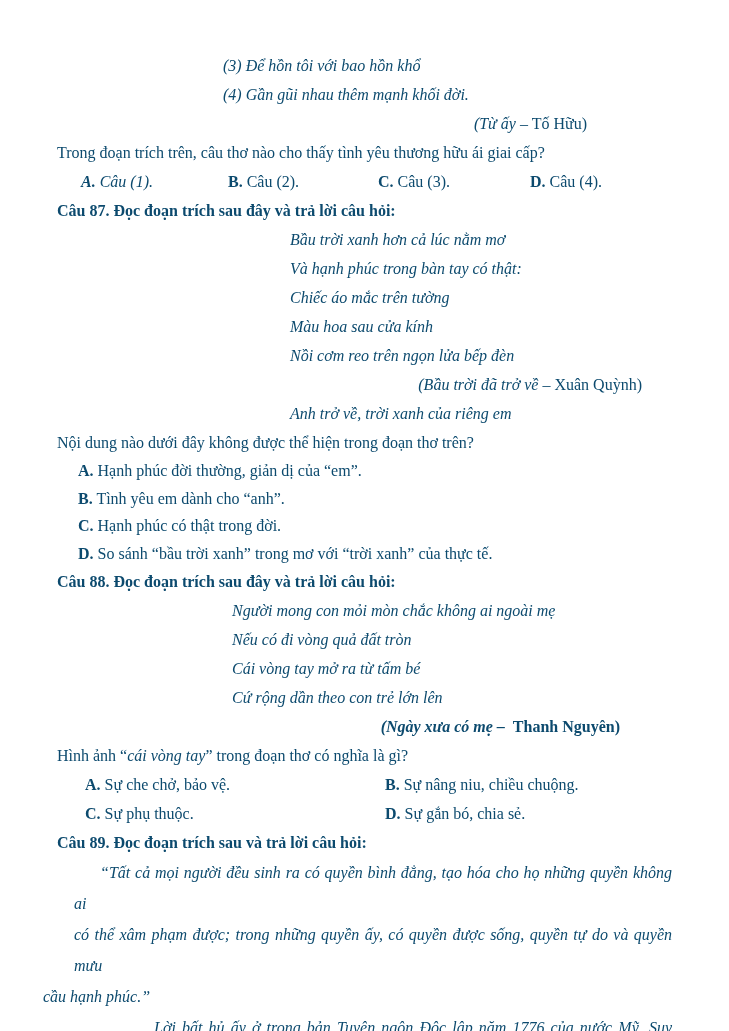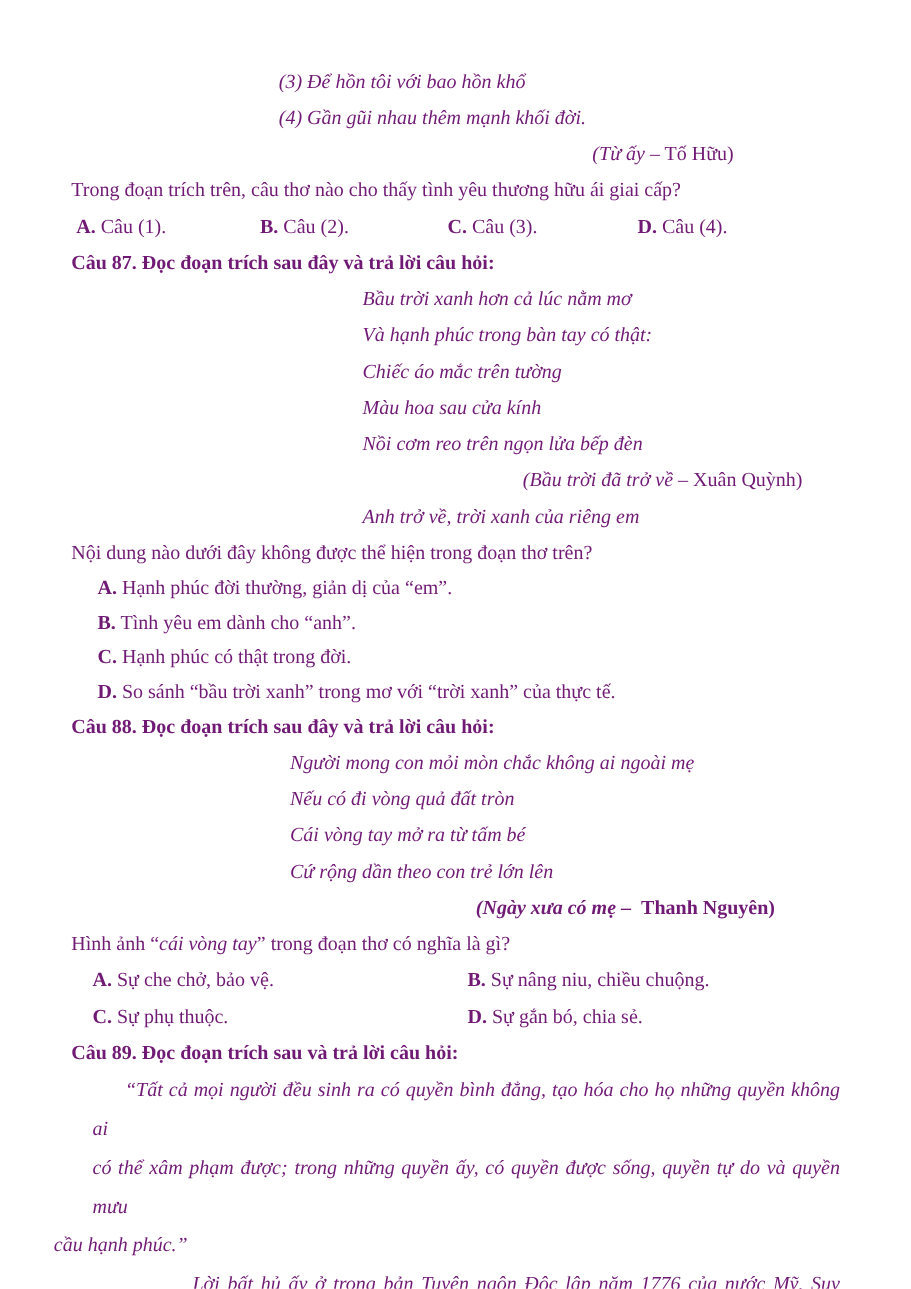--- a/index.html
+++ b/index.html
@@ -5,44 +5,44 @@
   html, body { margin: 0; padding: 0; }
   body {
     width: 729px; height: 1031px;
     background: #ffffff;
     overflow: hidden;
   }
   .page {
     box-sizing: border-box;
     width: 729px; height: 1031px;
     padding: 51px 57px 0 57px;
-    color: #701a75;
+    color: #0c4a6e;
     font-family: "Liberation Serif", "DejaVu Serif", serif;
     font-size: 16px;
     line-height: 29px;
   }
   .it { font-style: italic; }
   .b  { font-weight: bold; }
   .line { white-space: nowrap; }
   .indent-intro { padding-left: 166px; }
   .indent-87    { padding-left: 233px; }
   .indent-88    { padding-left: 175px; }
   .attr { text-align: right; }
   .attr-tohuu { padding-right: 85px; }
   .attr-xq    { padding-right: 30px; }
   .attr-tn    { padding-right: 52px; font-weight: bold; }
   .opt-indent { padding-left: 21px; }
   .options-row-4 { display: flex; }
-  .options-row-4 .o1 { margin-left: 4px; width: 147px; }
+  .options-row-4 .o1 { margin-left: 24px; width: 147px; font-style: italic; }
   .options-row-4 .o2 { width: 150px; }
   .options-row-4 .o3 { width: 152px; }
   .options-row-4 .o4 { flex: 1; }
   .opts-87 .line { line-height: 27.5px; }
   .options-row-2 { display: flex; }
-  .options-row-2 .c1 { margin-left: 17px; width: 300px; }
+  .options-row-2 .c1 { margin-left: 28px; width: 300px; }
   .options-row-2 .c2 { flex: 1; }
   .letter { font-weight: bold; }
   .q89-quote, .q89-para {
     margin-left: -14px;
     font-style: italic;
     line-height: 31px;
   }
   .jline  { text-align: justify; text-align-last: justify; margin-left: 17px; }
   .q89-l1 { text-indent: 26px; }
   .q89-para { text-indent: 80px; }

